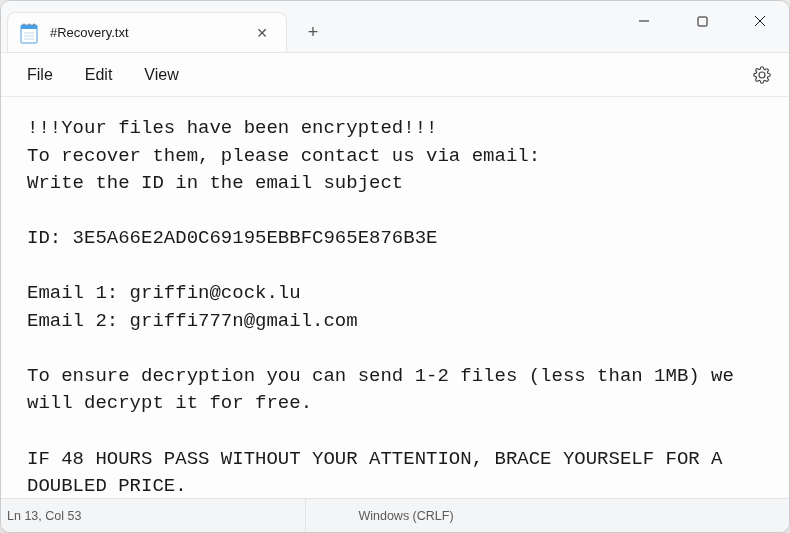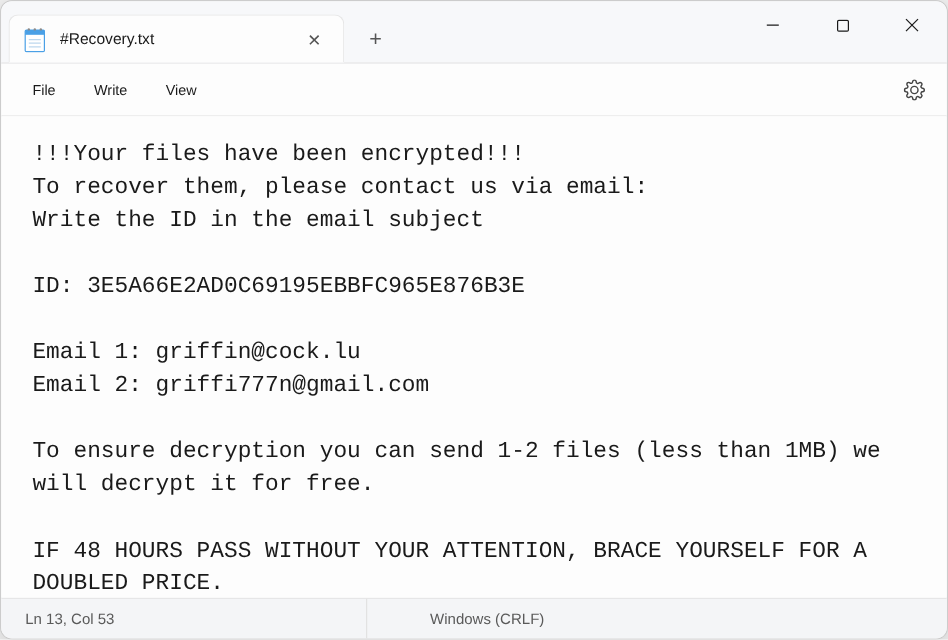--- a/index.html
+++ b/index.html
@@ -94,21 +94,21 @@
     .menubar {
       height: 44px;
       background: #fdfdfd;
       display: flex;
       align-items: center;
       padding: 0 10px;
       border-bottom: 1px solid #eaeaea;
     }
     .menu-item {
       padding: 6px 16px;
-      font-size: 12px;
+      font-size: 16px;
       color: #1a1a1a;
       border-radius: 4px;
     }
     .menubar-spacer { flex: 1; }
     .settings-btn {
       width: 34px;
       height: 34px;
       display: flex;
       align-items: center;
       justify-content: center;
@@ -146,21 +146,21 @@
       color: #5a5a5a;
     }
     .status-cell {
       padding: 0 18px;
       border-right: 1px solid #e2e2e2;
       height: 100%;
       display: flex;
       align-items: center;
     }
     .status-cell:last-child { border-right: none; }
-    .status-lncol { width: 305px; padding-left: 20px; }
+    .status-lncol { width: 305px; padding-left: 6px; }
     .status-zoom { width: 130px; justify-content: center; }
     .status-eol { width: 200px; justify-content: center; }
     .status-enc { flex: 1; padding-left: 30px; }
   </style>
 </head>
 <body>
 
 <div class="window">
 
   <div class="titlebar">
@@ -200,21 +200,21 @@
         <svg width="12" height="12" viewBox="0 0 12 12">
             <line x1="1" y1="1" x2="11" y2="11" stroke="#1a1a1a" stroke-width="1"></line>
             <line x1="11" y1="1" x2="1" y2="11" stroke="#1a1a1a" stroke-width="1"></line>
           </svg>
       </div>
     </div>
   </div>
 
   <div class="menubar">
     <div class="menu-item">File</div>
-    <div class="menu-item">Write</div>
+    <div class="menu-item">Edit</div>
     <div class="menu-item">View</div>
     <div class="menubar-spacer"></div>
     <div class="settings-btn">
       <svg width="18" height="18" viewBox="0 0 24 24">
         <path fill="none" stroke="#444" stroke-width="1.6" d="M12 8a4 4 0 100 8 4 4 0 000-8z"></path>
         <path fill="none" stroke="#444" stroke-width="1.6" d="M19.4 15a1.7 1.7 0 00.34 1.87l.06.06a2 2 0 11-2.83 2.83l-.06-.06a1.7 1.7 0 00-1.87-.34 1.7 1.7 0 00-1.03 1.56V21a2 2 0 01-4 0v-.09a1.7 1.7 0 00-1.11-1.56 1.7 1.7 0 00-1.87.34l-.06.06a2 2 0 11-2.83-2.83l.06-.06a1.7 1.7 0 00.34-1.87 1.7 1.7 0 00-1.56-1.03H3a2 2 0 010-4h.09a1.7 1.7 0 001.56-1.11 1.7 1.7 0 00-.34-1.87l-.06-.06a2 2 0 112.83-2.83l.06.06a1.7 1.7 0 001.87.34H9a1.7 1.7 0 001.03-1.56V3a2 2 0 014 0v.09a1.7 1.7 0 001.03 1.56 1.7 1.7 0 001.87-.34l.06-.06a2 2 0 112.83 2.83l-.06.06a1.7 1.7 0 00-.34 1.87V9a1.7 1.7 0 001.56 1.03H21a2 2 0 010 4h-.09a1.7 1.7 0 00-1.56 1.03z"></path>
       </svg>
     </div>
   </div>
 

